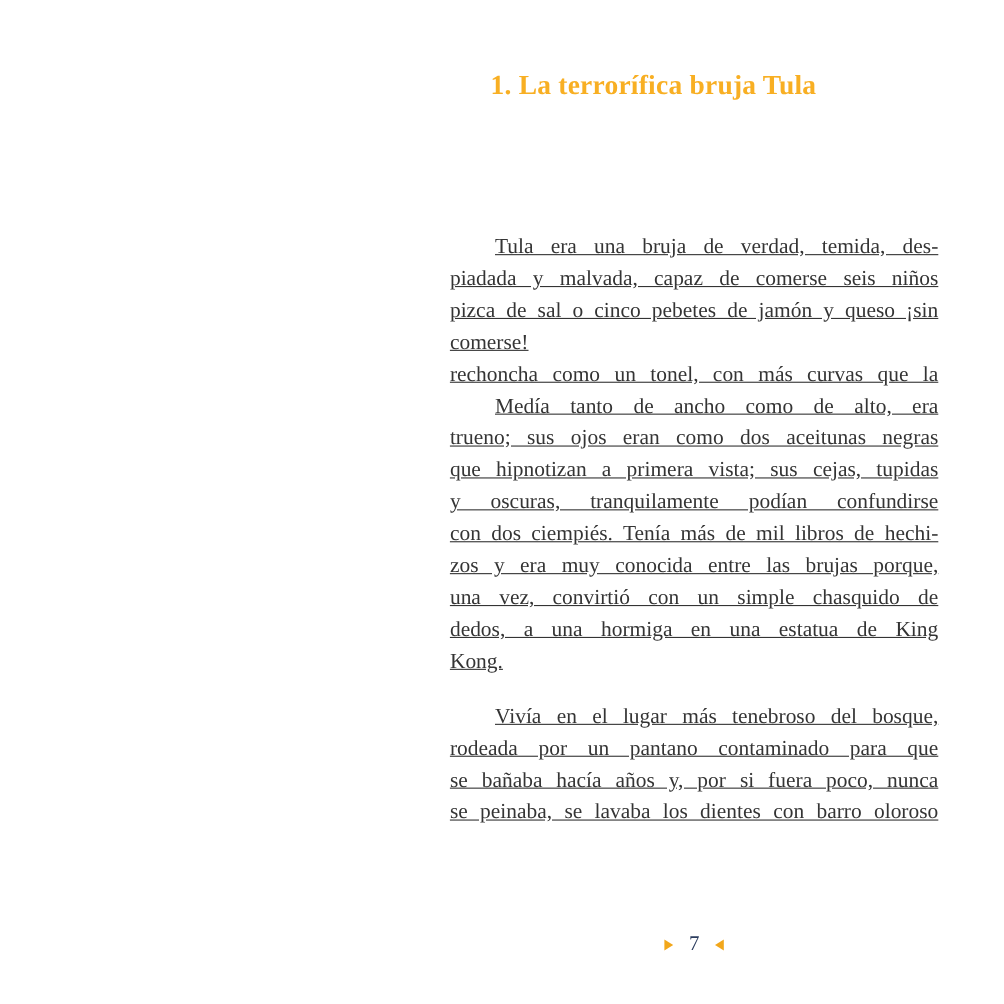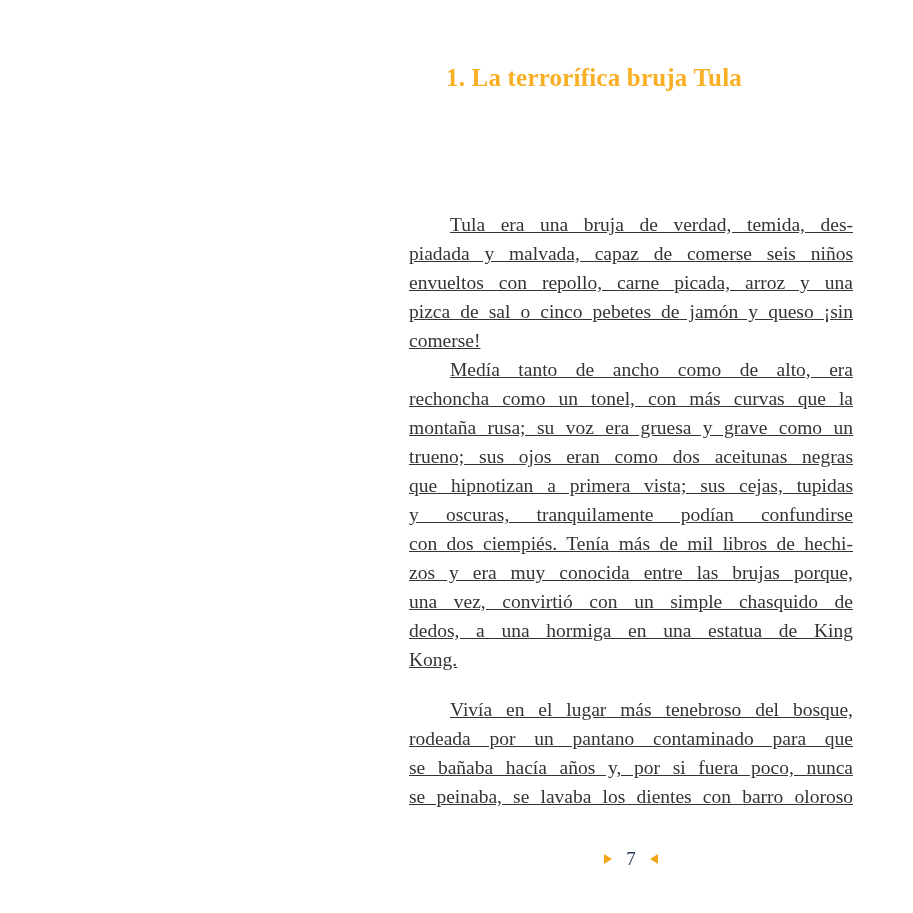--- a/index.html
+++ b/index.html
@@ -81,28 +81,26 @@
 <body>
 
 <div class="page">
 
   <h1 class="chapter-title">1. La terrorífica bruja Tula</h1>
 
   <div class="text-block">
       <div class="para">
         <div class="line indent jl">Tula era una bruja de verdad, temida, des-</div>
         <div class="line jl">piadada y malvada, capaz de comerse seis niños</div>
-        <div class="line jl">envueltos con repollo, carne picada, arroz y una</div>
         <div class="line jl">pizca de sal o cinco pebetes de jamón y queso ¡sin</div>
         <div class="line">comerse!</div>
       </div>
       <div class="para">
+        <div class="line jl">rechoncha como un tonel, con más curvas que la</div>
         <div class="line indent jl">Medía tanto de ancho como de alto, era</div>
-        <div class="line jl">rechoncha como un tonel, con más curvas que la</div>
-        <div class="line jl">montaña rusa; su voz era gruesa y grave como un</div>
         <div class="line jl">trueno; sus ojos eran como dos aceitunas negras</div>
         <div class="line jl">que hipnotizan a primera vista; sus cejas, tupidas</div>
         <div class="line jl">y oscuras, tranquilamente podían confundirse</div>
         <div class="line jl">con dos ciempiés. Tenía más de mil libros de hechi-</div>
         <div class="line jl">zos y era muy conocida entre las brujas porque,</div>
         <div class="line jl">una vez, convirtió con un simple chasquido de</div>
         <div class="line jl">dedos, a una hormiga en una estatua de King</div>
         <div class="line">Kong.</div>
       </div>
       <div class="para gap">

